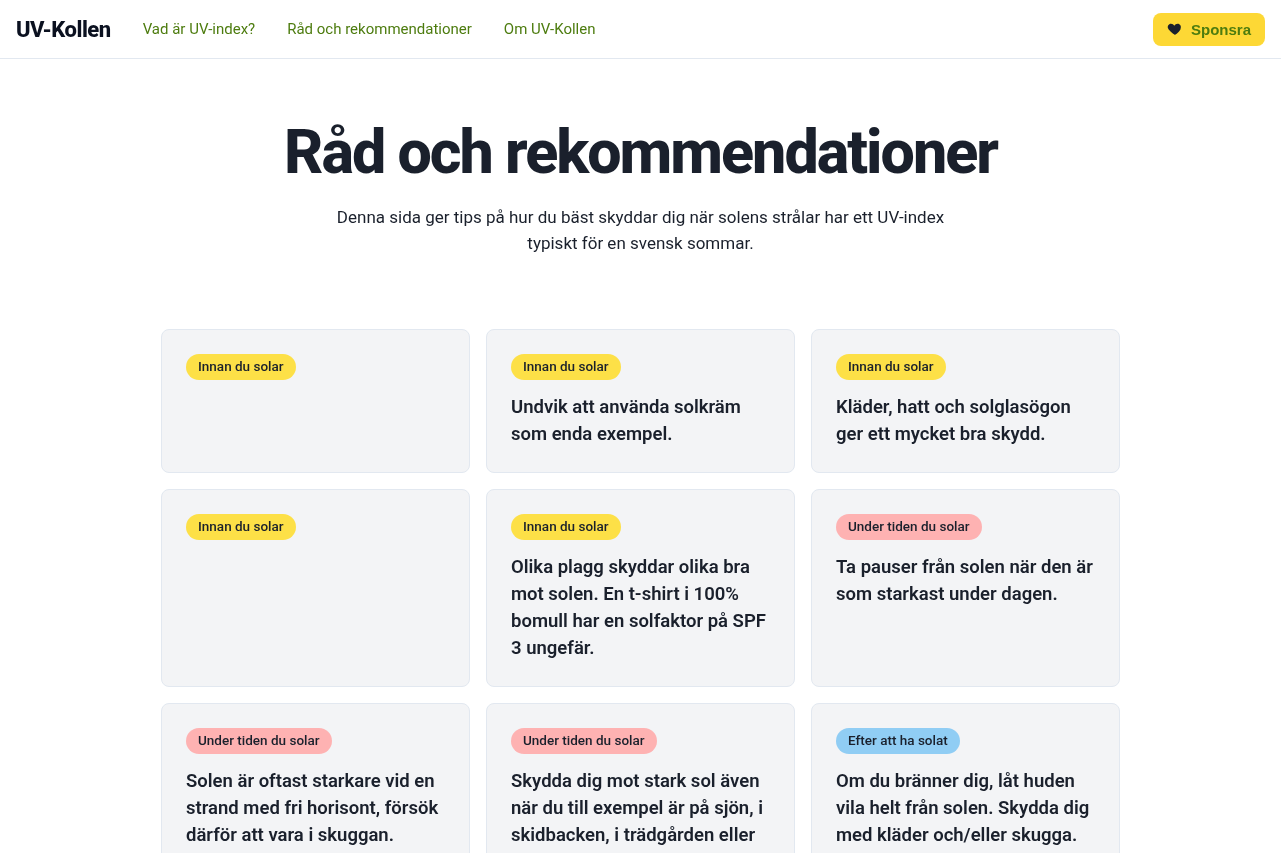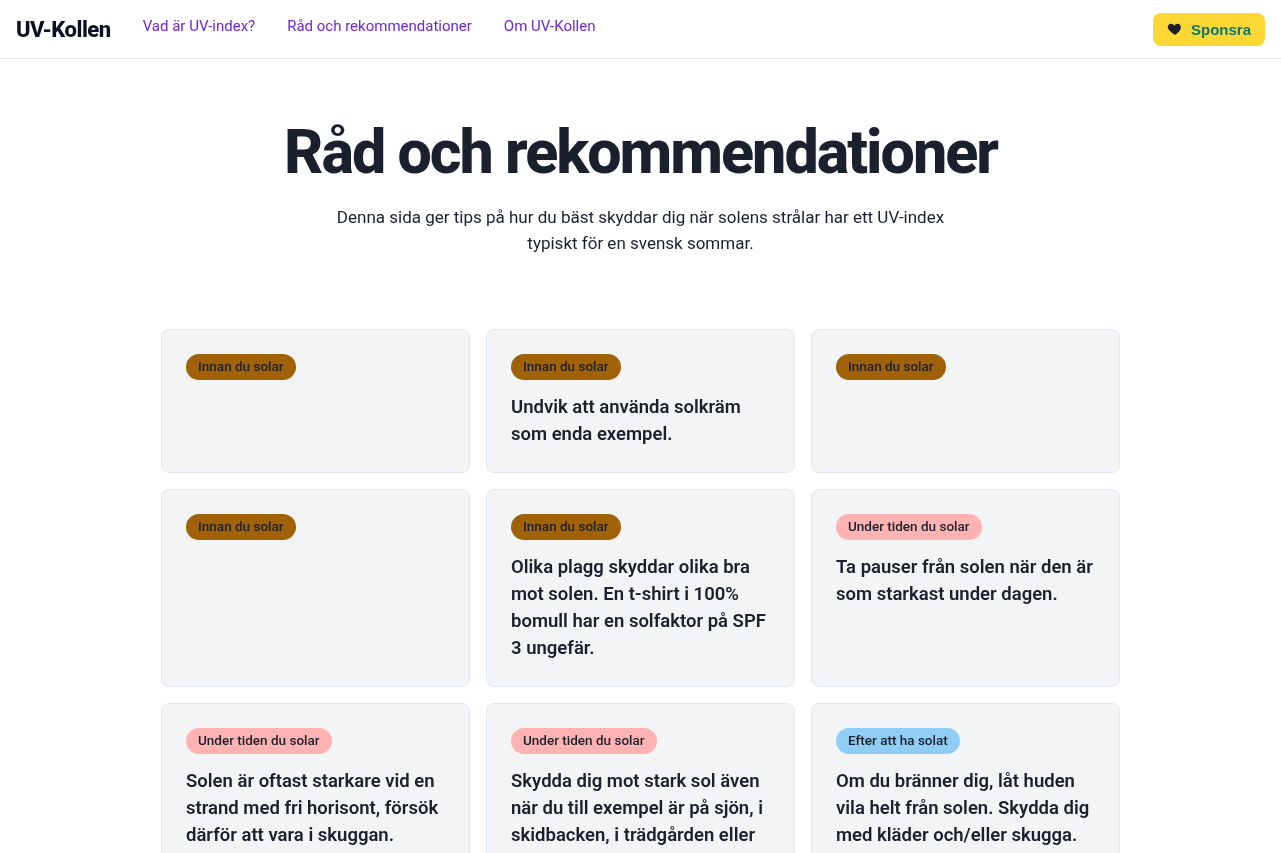--- a/index.html
+++ b/index.html
@@ -12,42 +12,42 @@
   }
   
   .header {
     display:flex;
     align-items:center;
     justify-content:space-between;
     padding:0 16px;
     height:59px;
     border-bottom:1px solid #e2e8f0;
   }
-  .header-left { display:flex; align-items:flex-start; }
+  .header-left { display:flex; align-items:center; }
   .brand {
     font-size:22px;
     font-weight:800;
     color:#0b1120;
     letter-spacing:-0.5px;
     margin-right:32px;
     cursor:pointer;
   }
   .nav { display:flex; align-items:center; }
   .nav-link {
     font-size:15px;
-    color:#6d28d9;
+    color:#4d7c0f;
     text-decoration:none;
     margin-right:32px;
     cursor:pointer;
   }
   .sponsor-btn {
     display:inline-flex;
     align-items:flex-start;
     background:#FDD835;
-    color:#0f766e;
+    color:#4d7c0f;
     border:none;
     border-radius:8px;
     padding:8px 14px;
     font-size:15px;
     font-weight:700;
     cursor:pointer;
   }
   .sponsor-btn svg { flex:0 0 auto; margin-right:8px; }
   
   .hero {
@@ -87,21 +87,21 @@
   .badge {
     display:inline-block;
     font-size:13.5px;
     font-weight:500;
     line-height:1;
     padding:6px 12px 7px;
     border-radius:999px;
     margin-bottom:14px;
     color:#1a202c;
   }
-  .badge-before { background:#a16207; }
+  .badge-before { background:#fde047; }
   .badge-during { background:#FEB2B2; }
   .badge-after  { background:#90CDF4; }
   .card-text {
     font-size:18.5px;
     line-height:1.45;
     font-weight:600;
     color:#1a202c;
     margin:0;
   }
 </style>
@@ -127,20 +127,20 @@
 
 <section class="hero">
   <h1 class="page-title">Råd och rekommendationer</h1>
   <p class="page-subtitle">Denna sida ger tips på hur du bäst skyddar dig när solens strålar har ett UV-index typiskt för en svensk sommar.</p>
 </section>
 
 <main class="grid">
 
 <div class="card"><span class="badge badge-before">Innan du solar</span></div>
     <div class="card"><span class="badge badge-before">Innan du solar</span><p class="card-text">Undvik att använda solkräm som enda exempel.</p></div>
-    <div class="card"><span class="badge badge-before">Innan du solar</span></div>
+    <div class="card"><span class="badge badge-before">Innan du solar</span><p class="card-text">Kläder, hatt och solglasögon ger ett mycket bra skydd.</p></div>
     <div class="card"><span class="badge badge-before">Innan du solar</span></div>
     <div class="card"><span class="badge badge-before">Innan du solar</span><p class="card-text">Olika plagg skyddar olika bra mot solen. En t-shirt i 100% bomull har en solfaktor på SPF 3 ungefär.</p></div>
     <div class="card"><span class="badge badge-during">Under tiden du solar</span><p class="card-text">Ta pauser från solen när den är som starkast under dagen.</p></div>
     <div class="card"><span class="badge badge-during">Under tiden du solar</span><p class="card-text">Solen är oftast starkare vid en strand med fri horisont, försök därför att vara i skuggan.</p></div>
     <div class="card"><span class="badge badge-during">Under tiden du solar</span><p class="card-text">Skydda dig mot stark sol även när du till exempel är på sjön, i skidbacken, i trädgården eller på balkongen.</p></div>
     <div class="card"><span class="badge badge-after">Efter att ha solat</span><p class="card-text">Om du bränner dig, låt huden vila helt från solen. Skydda dig med kläder och/eller skugga.</p></div>
   </main>
 
 </body></html>

